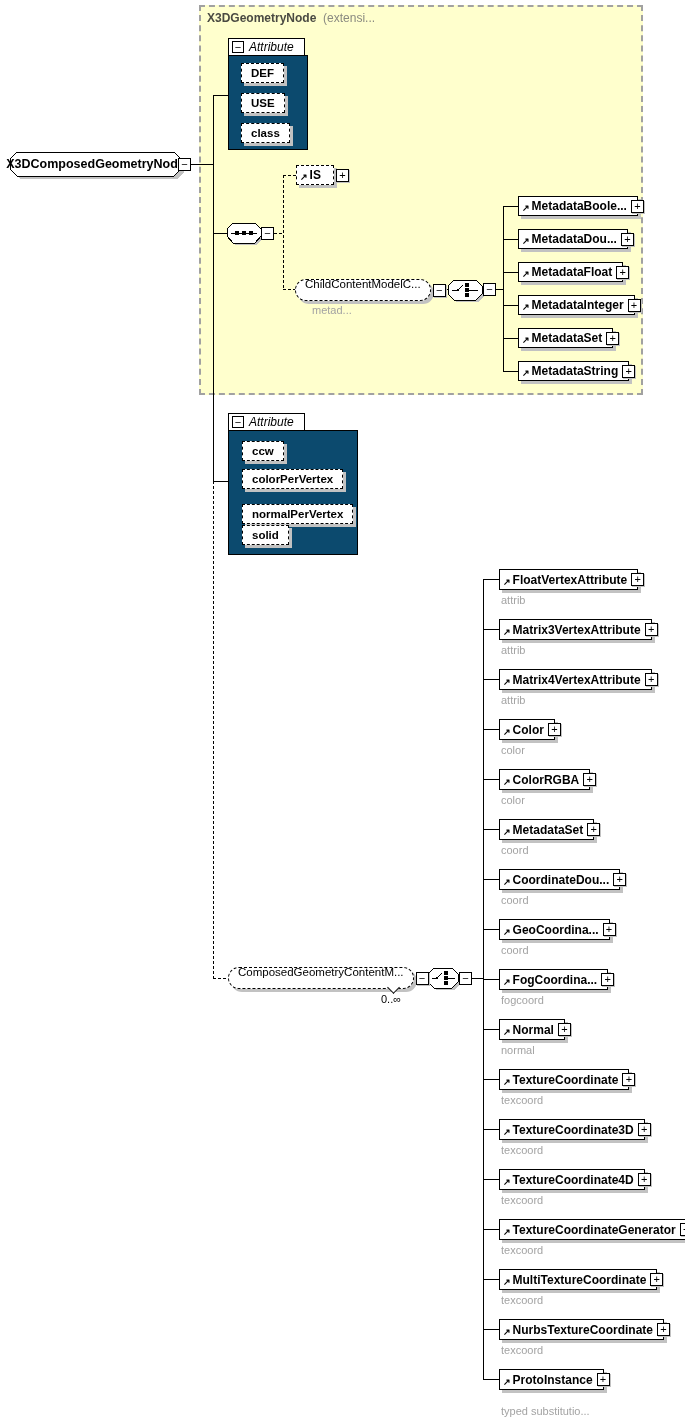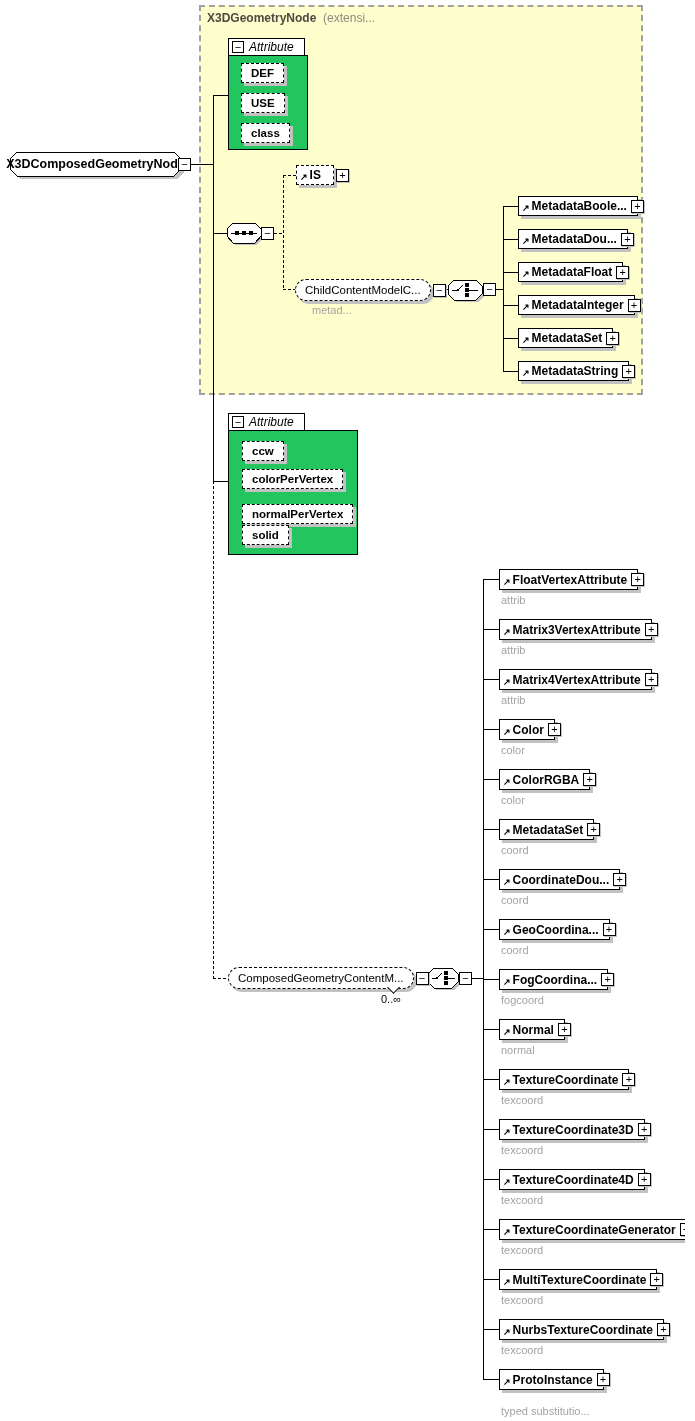--- a/index.html
+++ b/index.html
@@ -17,34 +17,34 @@
   
   .node{position:absolute;z-index:3;background:#fff;border:1px solid #000;height:20px;
         box-sizing:border-box;display:flex;align-items:center;padding:0 10px 0 3px;
         font-weight:bold;font-size:12px;white-space:nowrap;box-shadow:3px 3px 0 #c2c2c2;}
   .node.tall{height:21px;}
   .dashed-node{position:absolute;z-index:3;background:#fff;border:1px dashed #000;height:20px;
         box-sizing:border-box;display:flex;align-items:center;padding:0 12px 0 3px;
         font-weight:bold;font-size:12px;white-space:nowrap;box-shadow:3px 3px 0 #c2c2c2;}
   .group-node{position:absolute;z-index:3;background:#fff;border:1px dashed #000;height:22px;
         border-radius:11px;box-sizing:border-box;display:flex;align-items:flex-end;
-        padding:4px 9px;font-size:11.5px;white-space:nowrap;box-shadow:3px 3px 0 #c2c2c2;}
+        padding:10px 9px;font-size:11.5px;white-space:nowrap;box-shadow:3px 3px 0 #c2c2c2;}
   .arr{font-size:9px;font-weight:bold;margin:5px 2px 0 0;line-height:1;}
   .exp{width:13px;height:13px;background:#fff;border:1px solid #000;box-sizing:border-box;
        display:flex;align-items:center;justify-content:center;font-size:11px;font-weight:normal;
        line-height:1;box-shadow:1px 1px 0 #c2c2c2;}
   .node .exp,.dashed-node .exp{position:absolute;right:-7px;top:3px;}
   .group-node .exp{position:absolute;right:-16px;top:4px;}
   .exp.detached{position:absolute;z-index:4;box-shadow:none;}
   
   .attr-tab{position:absolute;z-index:4;background:#fff;border:1px solid #000;height:18px;
         box-sizing:border-box;display:flex;align-items:center;gap:5px;padding:0 10px 0 3px;
         font-size:12px;font-style:italic;white-space:nowrap;}
   .attr-tab .exp{box-shadow:none;width:12px;height:12px;font-style:normal;}
-  .attr-body{position:absolute;z-index:3;background:#22c55e;border:1px solid #000;box-sizing:border-box;}
+  .attr-body{position:absolute;z-index:3;background:#0c4a6e;border:1px solid #000;box-sizing:border-box;}
   .attr-item{position:absolute;border:1px dashed #000;background:#fff;height:20px;
         box-sizing:border-box;display:flex;align-items:center;padding:0 9px;
         font-weight:bold;font-size:11.5px;white-space:nowrap;box-shadow:3px 3px 0 #c2c2c2;}
   .sub{position:absolute;z-index:3;font-size:11px;color:#a3a3a3;white-space:nowrap;}
   .occ{position:absolute;z-index:4;font-size:11px;color:#000;white-space:nowrap;}
   .notch{position:absolute;left:389px;top:983px;width:8px;height:8px;background:#fff;
         border-right:1px solid #000;border-bottom:1px solid #000;transform:rotate(45deg);z-index:4;}
 </style>
 </head>
 <body>

